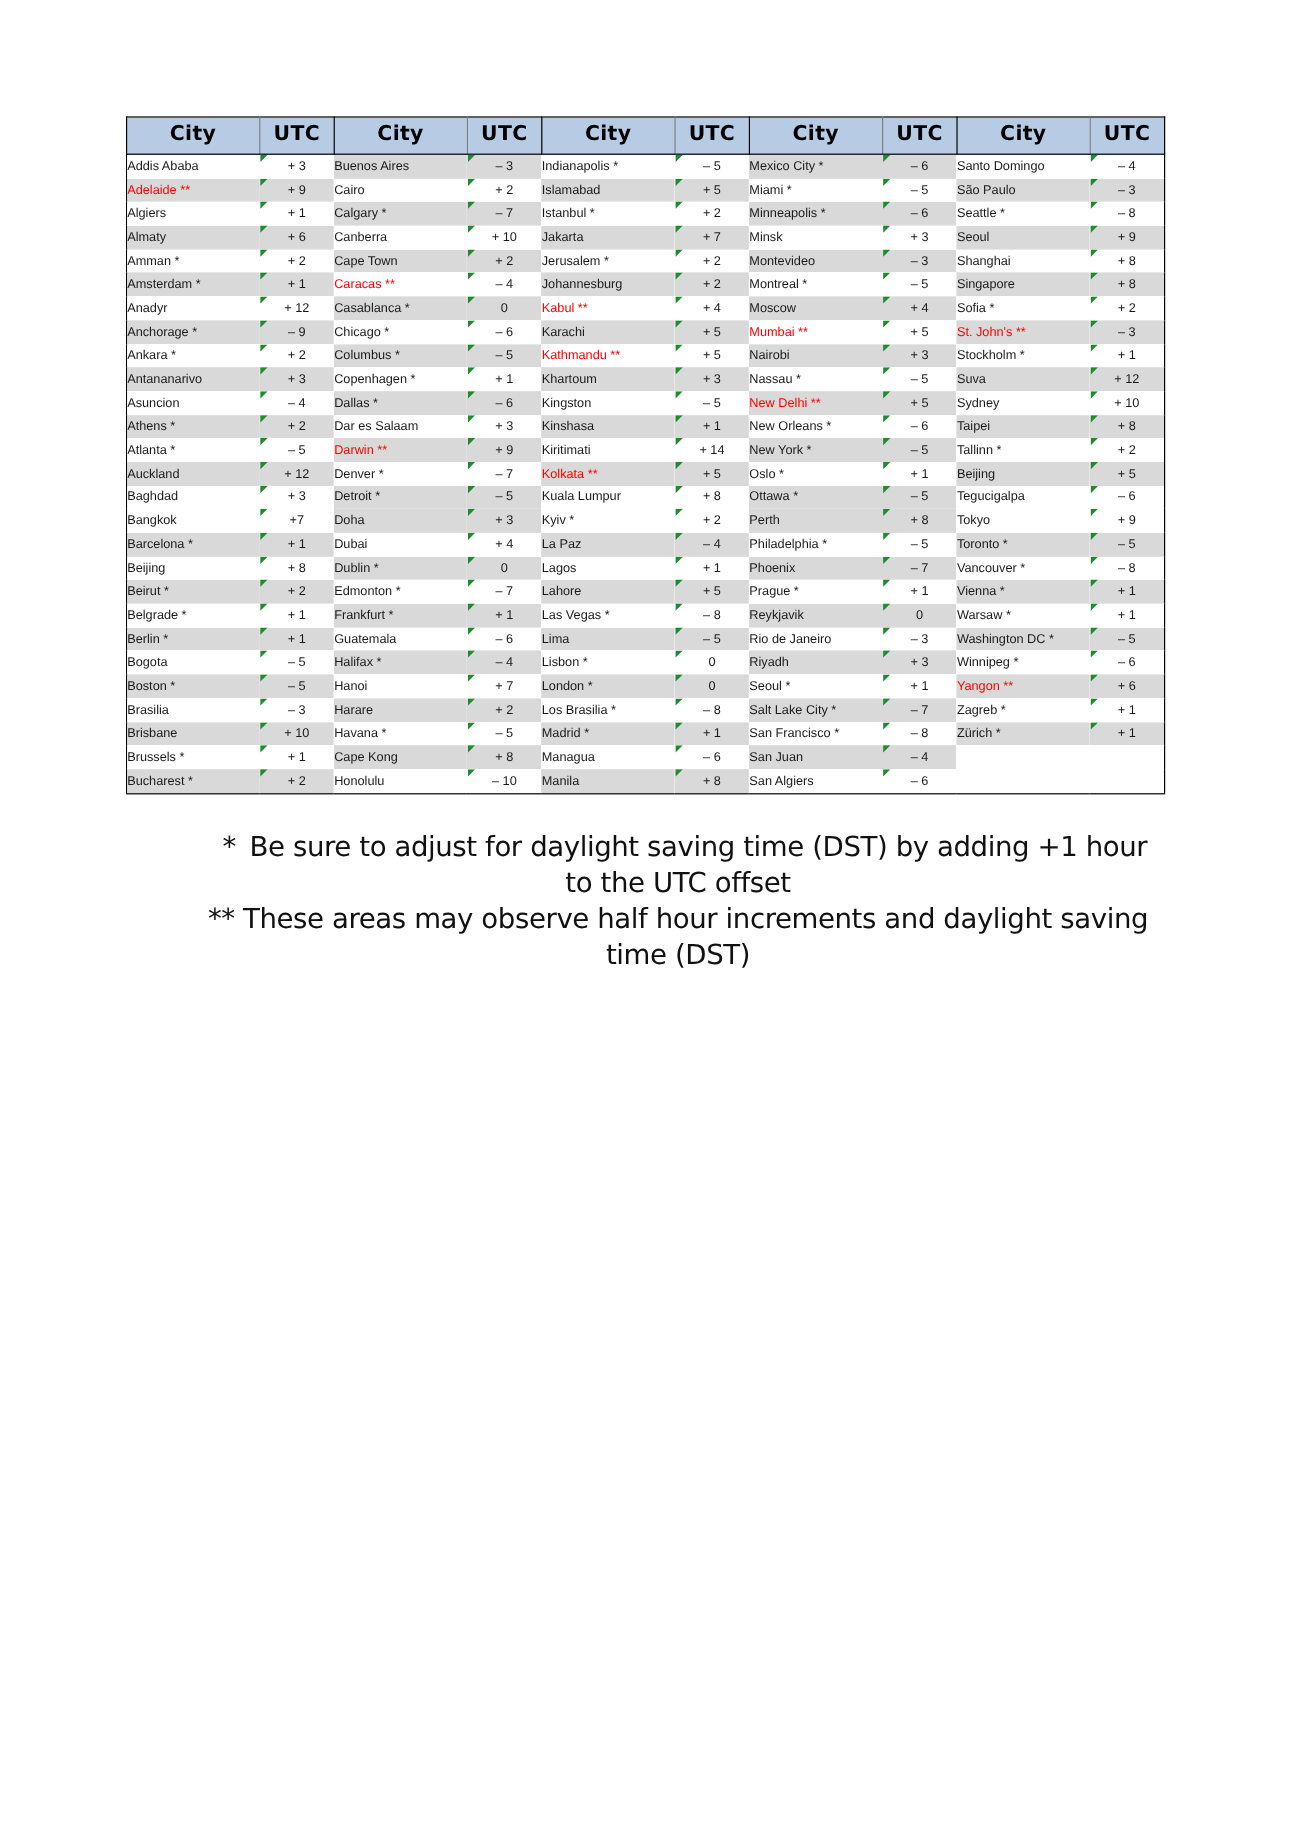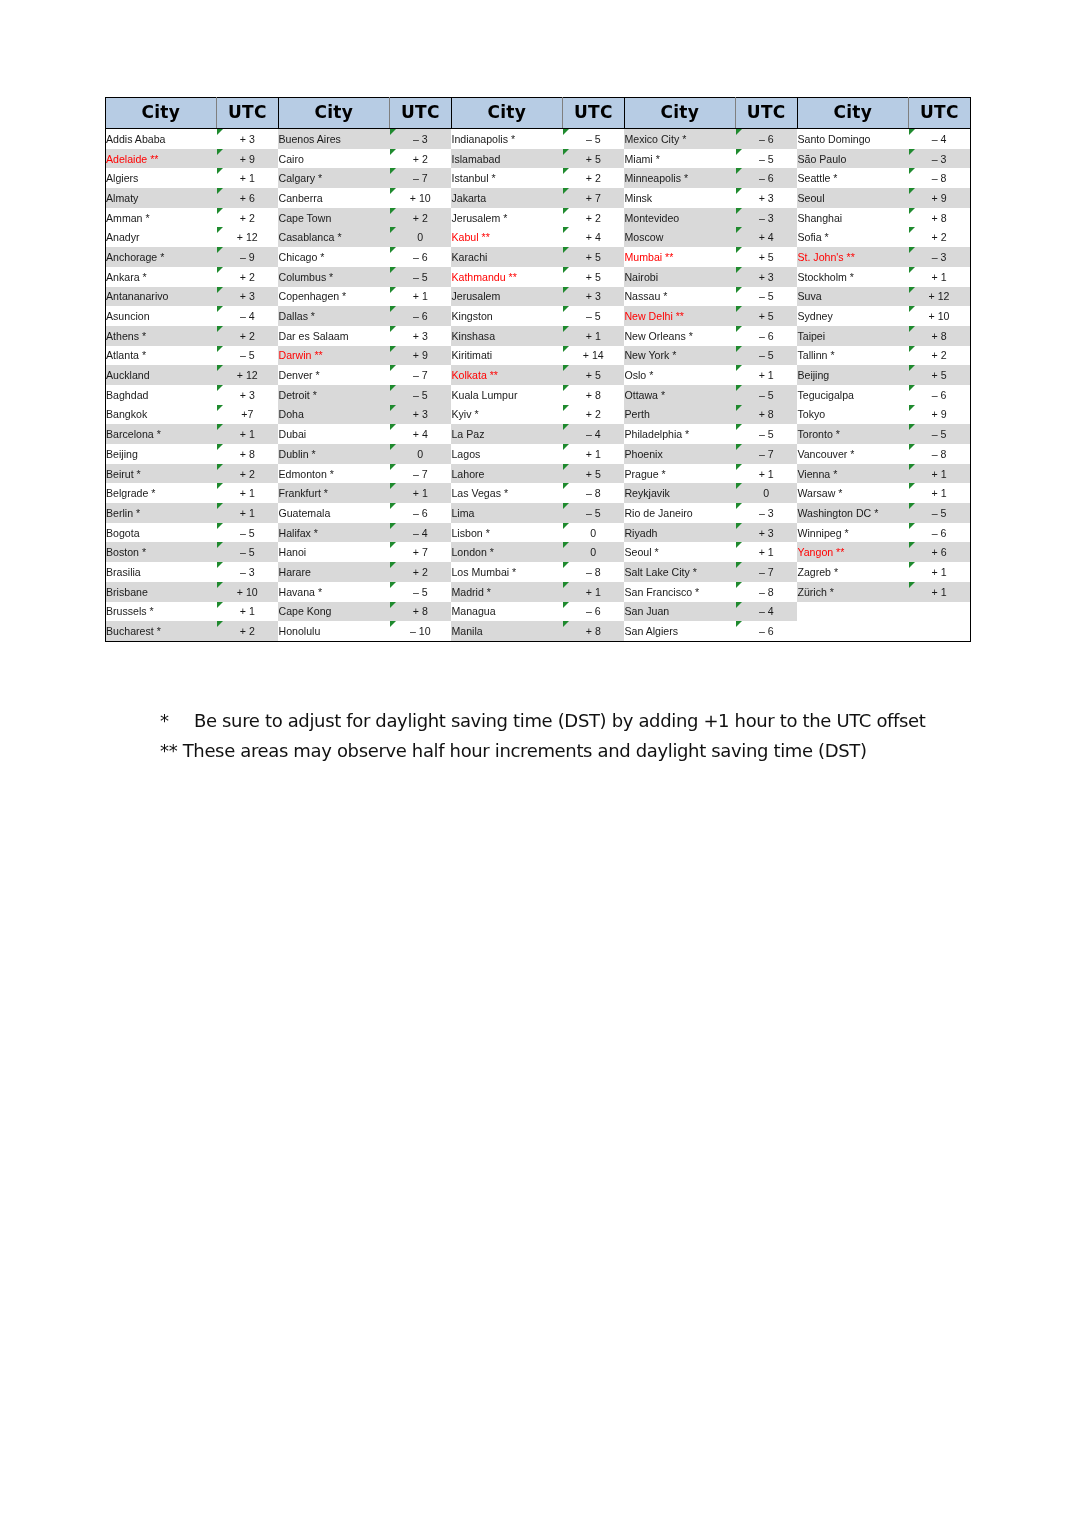--- a/index.html
+++ b/index.html
@@ -76,27 +76,28 @@
     width:0;height:0;
     border-top:6px solid #1f8a2e;
     border-right:6px solid transparent;
   }
   
   tr.last td{ border-bottom:1.5px solid #000; }
 
   
   .notes{
     position:absolute;
-    left:160px; top:706px;
+    left:160px; top:691px;
     width:810px;
     font-family:"DejaVu Sans","Liberation Sans",sans-serif;
-    font-size:18px;
+    font-size:23px;
     line-height:30px;
     color:#111;
     letter-spacing:-0.35px;
+    text-align:center;
   }
   .notes p{margin:0;}
   .notes .star{display:inline-block;width:34px;}
 </style>
 </head>
 <body>
 
 <div class="page">
 
   <div class="tz-wrap">
@@ -182,20 +183,32 @@
             <td class="city sh">Cape Town</td>
             <td class="utc sh mark grp-end">+ 2</td>
             <td class="city wh">Jerusalem *</td>
             <td class="utc wh mark grp-end">+ 2</td>
             <td class="city sh">Montevideo</td>
             <td class="utc sh mark grp-end">– 3</td>
             <td class="city wh">Shanghai</td>
             <td class="utc wh mark">+ 8</td>
           </tr>
           <tr>
+            <td class="city sh">Amsterdam *</td>
+            <td class="utc sh mark grp-end">+ 1</td>
+            <td class="city wh red">Caracas **</td>
+            <td class="utc wh mark grp-end">– 4</td>
+            <td class="city sh">Johannesburg</td>
+            <td class="utc sh mark grp-end">+ 2</td>
+            <td class="city wh">Montreal *</td>
+            <td class="utc wh mark grp-end">– 5</td>
+            <td class="city sh">Singapore</td>
+            <td class="utc sh mark">+ 8</td>
+          </tr>
+          <tr>
             <td class="city wh">Anadyr</td>
             <td class="utc wh mark grp-end">+ 12</td>
             <td class="city sh">Casablanca *</td>
             <td class="utc sh mark grp-end">0</td>
             <td class="city wh red">Kabul **</td>
             <td class="utc wh mark grp-end">+ 4</td>
             <td class="city sh">Moscow</td>
             <td class="utc sh mark grp-end">+ 4</td>
             <td class="city wh">Sofia *</td>
             <td class="utc wh mark">+ 2</td>
@@ -222,21 +235,21 @@
             <td class="city sh">Nairobi</td>
             <td class="utc sh mark grp-end">+ 3</td>
             <td class="city wh">Stockholm *</td>
             <td class="utc wh mark">+ 1</td>
           </tr>
           <tr>
             <td class="city sh">Antananarivo</td>
             <td class="utc sh mark grp-end">+ 3</td>
             <td class="city wh">Copenhagen *</td>
             <td class="utc wh mark grp-end">+ 1</td>
-            <td class="city sh">Jerusalem</td>
+            <td class="city sh">Khartoum</td>
             <td class="utc sh mark grp-end">+ 3</td>
             <td class="city wh">Nassau *</td>
             <td class="utc wh mark grp-end">– 5</td>
             <td class="city sh">Suva</td>
             <td class="utc sh mark">+ 12</td>
           </tr>
           <tr>
             <td class="city wh">Asuncion</td>
             <td class="utc wh mark grp-end">– 4</td>
             <td class="city sh">Dallas *</td>
@@ -390,21 +403,21 @@
             <td class="city wh">Seoul *</td>
             <td class="utc wh mark grp-end">+ 1</td>
             <td class="city sh red">Yangon **</td>
             <td class="utc sh mark">+ 6</td>
           </tr>
           <tr>
             <td class="city wh">Brasilia</td>
             <td class="utc wh mark grp-end">– 3</td>
             <td class="city sh">Harare</td>
             <td class="utc sh mark grp-end">+ 2</td>
-            <td class="city wh">Los Mumbai *</td>
+            <td class="city wh">Los Brasilia *</td>
             <td class="utc wh mark grp-end">– 8</td>
             <td class="city sh">Salt Lake City *</td>
             <td class="utc sh mark grp-end">– 7</td>
             <td class="city wh">Zagreb *</td>
             <td class="utc wh mark">+ 1</td>
           </tr>
           <tr>
             <td class="city sh">Brisbane</td>
             <td class="utc sh mark grp-end">+ 10</td>
             <td class="city wh">Havana *</td>

